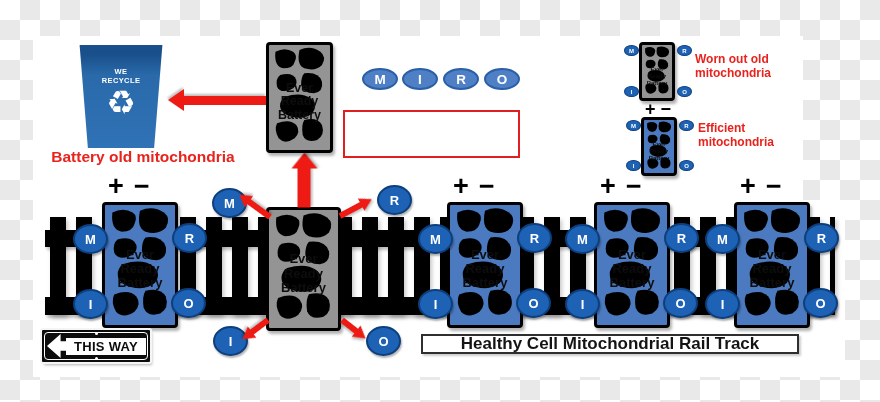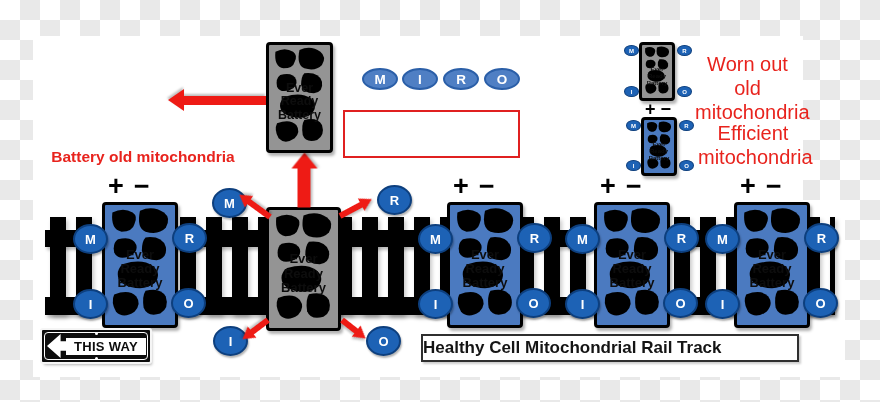--- a/index.html
+++ b/index.html
@@ -71,38 +71,38 @@
   .bin-glyph{font-size:33px;line-height:34px;font-family:"DejaVu Sans",sans-serif;}
   .caption{position:absolute;left:48px;top:148px;width:190px;text-align:center;
     color:#e8231d;font-weight:bold;font-size:15.5px;}
 
   
   .note{position:absolute;left:343px;top:110px;width:177px;height:48px;background:#fff;
     border:2px solid #e02020;color:#e8231d;font-weight:bold;font-size:15px;
     text-align:center;line-height:1.35;padding-top:4px;}
 
   
-  .legend-label{position:absolute;color:#e8231d;font-weight:normal;font-size:20px;
-    text-align:center;line-height:1.2;}
+  .legend-label{position:absolute;color:#e8231d;font-weight:bold;font-size:12px;
+    line-height:1.2;}
 
   
   .sign{position:absolute;left:42px;top:330px;width:108px;height:32px;background:#0c0c0c;
     border-radius:1px;box-shadow:0 0 0 2px #f5f5f5,2px 3px 3px rgba(0,0,0,.3);}
   .sign-inner{position:absolute;left:2px;top:2px;right:2px;bottom:2px;
     border:1px solid #fff;border-radius:4px;}
   .sign-arrow{position:absolute;left:5px;top:4px;width:34px;height:24px;background:#fff;
     clip-path:polygon(0 50%,40% 0,40% 30%,100% 30%,100% 70%,40% 70%,40% 100%);}
   .sign-box{position:absolute;left:24px;top:7.5px;width:80px;height:17px;background:#fff;
     display:flex;align-items:center;justify-content:center;}
   .sign-box span{color:#0c0c0c;font-weight:bold;font-size:13px;letter-spacing:.3px;}
   .sign-dot{position:absolute;width:3px;height:3px;border-radius:50%;background:#fff;left:53px;}
 
   
-  .title-box{position:absolute;left:421px;top:334px;width:378px;height:28px;background:#fff;
-    border:2px solid #2f2f2f;display:flex;align-items:center;
+  .title-box{position:absolute;left:421px;top:334px;width:378px;height:20px;background:#fff;
+    border:2px solid #2f2f2f;display:flex;align-items:center;justify-content:center;
     box-shadow:2px 2px 2px rgba(0,0,0,.2);}
   .title-box span{font-weight:bold;font-size:17px;color:#141414;}
 </style>
 </head>
 <body>
 
 <div class="canvas">
 
   <svg width="0" height="0" style="position:absolute">
     <defs>
@@ -219,20 +219,29 @@
 
   <div class="mito gray mito-det" style="left:266px;top:42px;width:67px;height:111px">
     <svg viewBox="0 0 76 126" preserveAspectRatio="none">
         <use href="#cristae" xlink:href="#cristae"></use>
       </svg>
     <div class="mito-label">
         <span>Ever Ready Battery</span>
       </div>
   </div>
 
+  <div class="bin">
+    <div class="bin-inner">
+      <div class="bin-txt">
+        <span>WE</span><br>
+        <span>RECYCLE</span>
+      </div>
+      <div class="bin-glyph">♻</div>
+    </div>
+  </div>
   <div class="caption">Battery old mitochondria</div>
 
   <div class="ov ov-top" style="left:362px;top:68px">M</div>
   <div class="ov ov-top" style="left:402px;top:68px">I</div>
   <div class="ov ov-top" style="left:443px;top:68px">R</div>
   <div class="ov ov-top" style="left:484px;top:68px">O</div>
 
   <div class="note">
     <br>
   </div>

